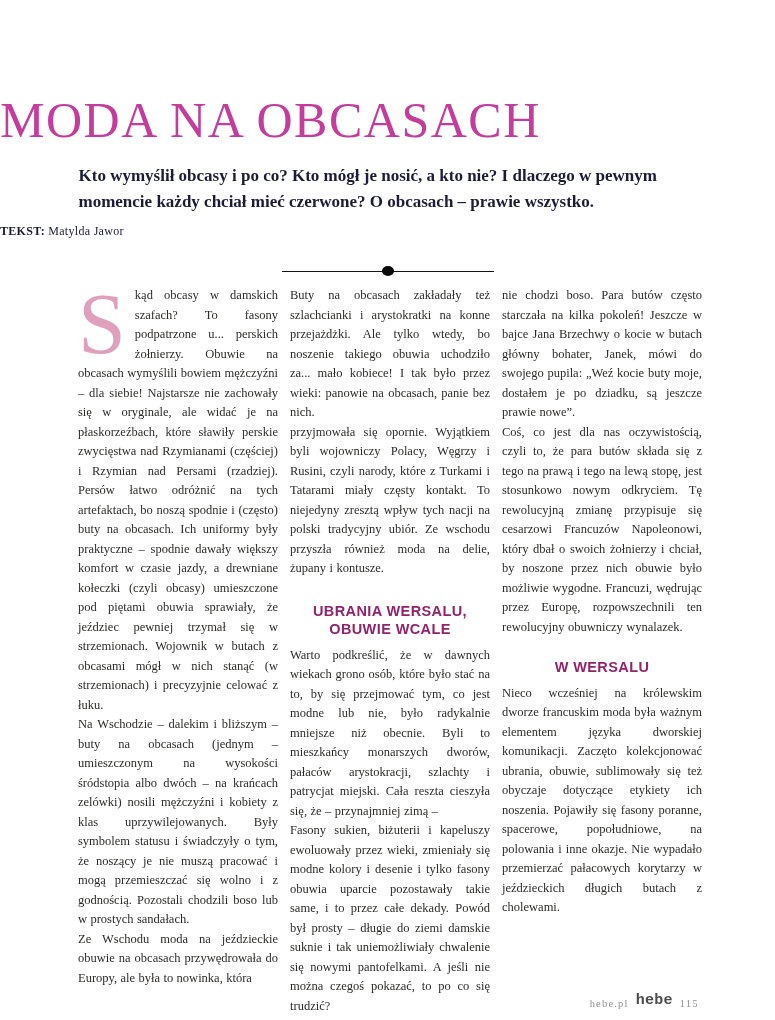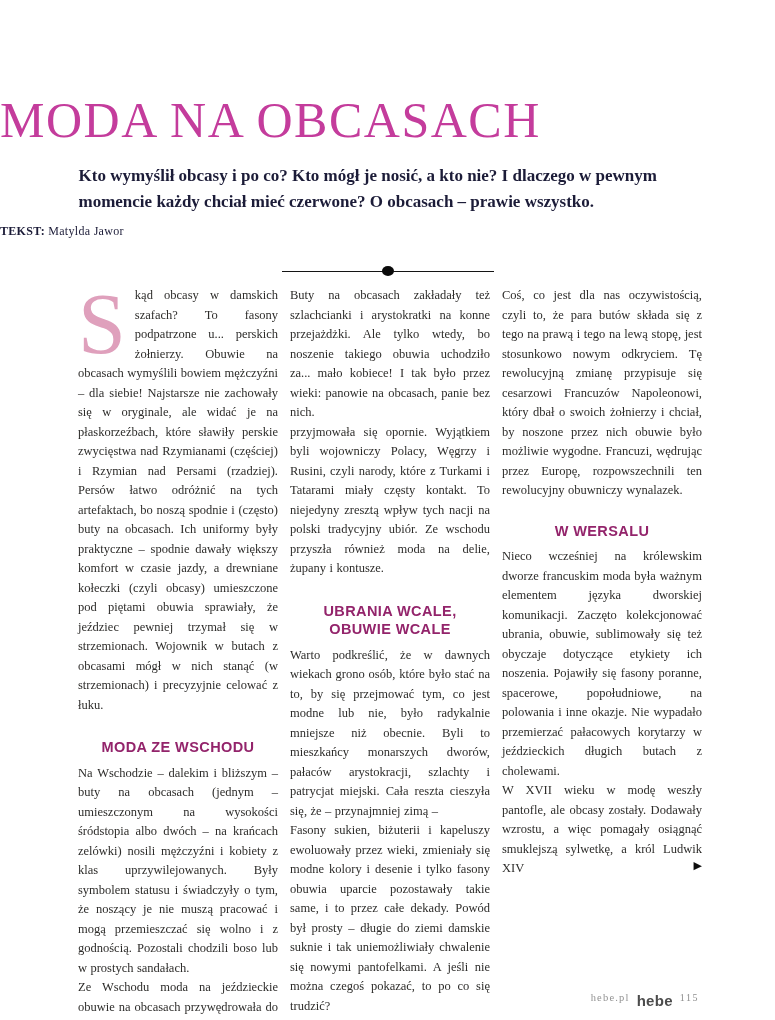--- a/index.html
+++ b/index.html
@@ -46,23 +46,23 @@
     padding:7px 9px 2px 0;
   }
   .rel { position:relative; }
   .arrow {
     position:absolute; right:0; bottom:3px;
     font-size:11px; color:#0d0d0d;
     font-family:"DejaVu Sans", sans-serif;
   }
 
   
-  .footer { position:absolute; right:76px; bottom:11px; display:flex; align-items:flex-start; gap:7px; }
+  .footer { position:absolute; right:76px; bottom:11px; display:flex; align-items:flex-end; gap:7px; }
   .site  { font-family:"Liberation Serif", serif; font-size:10.5px; color:#929292; letter-spacing:1.2px; }
-  .logo  { font-family:Liberation Sans, sans-serif; font-weight:700; font-size:15px; color:#4c4c4c; letter-spacing:0.3px; }
+  .logo  { font-family:Liberation Mono, monospace; font-weight:700; font-size:15px; color:#4c4c4c; letter-spacing:0.3px; }
   .pagenum { font-family:"Liberation Serif", serif; font-size:10px; color:#8d8d8d; letter-spacing:1.5px; }
 </style>
 </head>
 <body>
 
 <div class="page">
 
   <header class="header">
     <h1 class="title">MODA NA OBCASACH</h1>
     <p class="lede">Kto wymyślił obcasy i po co? Kto mógł je nosić, a kto nie? I dlaczego w pewnym momencie każdy chciał mieć czerwone? O obcasach – prawie wszystko.</p>
@@ -76,44 +76,40 @@
       <span class="line"></span>
     </div>
   </header>
 
   <main class="columns">
 
     <div class="col">
       <p class="body">
         <span class="dropcap">S</span><span>kąd obcasy w damskich szafach? To fasony podpatrzone u... perskich żołnierzy. Obuwie na obcasach wymyślili bowiem mężczyźni – dla siebie! Najstarsze nie zachowały się w oryginale, ale widać je na płaskorzeźbach, które sławiły perskie zwycięstwa nad Rzymianami (częściej) i Rzymian nad Persami (rzadziej). Persów łatwo odróżnić na tych artefaktach, bo noszą spodnie i (często) buty na obcasach. Ich uniformy były praktyczne – spodnie dawały większy komfort w czasie jazdy, a drewniane kołeczki (czyli obcasy) umieszczone pod piętami obuwia sprawiały, że jeździec pewniej trzymał się w strzemionach. Wojownik w butach z obcasami mógł w nich stanąć (w strzemionach) i precyzyjnie celować z łuku.</span>
       </p>
-      <h2 class="sechead">MODA ZE WSCHODU</h2>
       <p class="body">Na Wschodzie – dalekim i bliższym – buty na obcasach (jednym – umieszczonym na wysokości śródstopia albo dwóch – na krańcach zelówki) nosili mężczyźni i kobiety z klas uprzywilejowanych. Były symbolem statusu i świadczyły o tym, że noszący je nie muszą pracować i mogą przemieszczać się wolno i z godnością. Pozostali chodzili boso lub w prostych sandałach.</p>
       <p class="body">Ze Wschodu moda na jeździeckie obuwie na obcasach przywędrowała do Europy, ale była to nowinka, która</p>
     </div>
 
     <div class="col">
       <p class="body">Buty na obcasach zakładały też szlachcianki i arystokratki na konne przejażdżki. Ale tylko wtedy, bo noszenie takiego obuwia uchodziło za... mało kobiece! I tak było przez wieki: panowie na obcasach, panie bez nich.</p>
       <p class="body">przyjmowała się opornie. Wyjątkiem byli wojowniczy Polacy, Węgrzy i Rusini, czyli narody, które z Turkami i Tatarami miały częsty kontakt. To niejedyny zresztą wpływ tych nacji na polski tradycyjny ubiór. Ze wschodu przyszła również moda na delie, żupany i kontusze.</p>
       <h2 class="sechead">
-        <span>UBRANIA WCALE,</span><br>
+        <span>UBRANIA WERSALU,</span><br>
         <span>OBUWIE WCALE</span>
       </h2>
       <p class="body">Warto podkreślić, że w dawnych wiekach grono osób, które było stać na to, by się przejmować tym, co jest modne lub nie, było radykalnie mniejsze niż obecnie. Byli to mieszkańcy monarszych dworów, pałaców arystokracji, szlachty i patrycjat miejski. Cała reszta cieszyła się, że – przynajmniej zimą –</p>
       <p class="body">Fasony sukien, biżuterii i kapeluszy ewoluowały przez wieki, zmieniały się modne kolory i desenie i tylko fasony obuwia uparcie pozostawały takie same, i to przez całe dekady. Powód był prosty – długie do ziemi damskie suknie i tak uniemożliwiały chwalenie się nowymi pantofelkami. A jeśli nie można czegoś pokazać, to po co się trudzić?</p>
     </div>
 
     <div class="col">
+      <p class="body">nie chodzi boso. Para butów często starczała na kilka pokoleń! Jeszcze w bajce Jana Brzechwy o kocie w butach główny bohater, Janek, mówi do swojego pupila: „Weź kocie buty moje, dostałem je po dziadku, są jeszcze prawie nowe”.</p>
       <p class="body">Coś, co jest dla nas oczywistością, czyli to, że para butów składa się z tego na prawą i tego na lewą stopę, jest stosunkowo nowym odkryciem. Tę rewolucyjną zmianę przypisuje się cesarzowi Francuzów Napoleonowi, który dbał o swoich żołnierzy i chciał, by noszone przez nich obuwie było możliwie wygodne. Francuzi, wędrując przez Europę, rozpowszechnili ten rewolucyjny obuwniczy wynalazek.</p>
       <h2 class="sechead first-col3">W WERSALU</h2>
       <p class="body">Nieco wcześniej na królewskim dworze francuskim moda była ważnym elementem języka dworskiej komunikacji. Zaczęto kolekcjonować ubrania, obuwie, sublimowały się też obyczaje dotyczące etykiety ich noszenia. Pojawiły się fasony poranne, spacerowe, popołudniowe, na polowania i inne okazje. Nie wypadało przemierzać pałacowych korytarzy w jeździeckich długich butach z cholewami.</p>
-      <p class="body rel">
-        <span>W XVII wieku w modę weszły pantofle, ale obcasy zostały. Dodawały wzrostu, a więc pomagały osiągnąć smuklejszą sylwetkę, a król Ludwik XIV</span>
-        <span class="arrow">▶</span>
-      </p>
     </div>
 
   </main>
 
   <footer class="footer">
     <span class="site">hebe.pl</span>
     <span class="logo">hebe</span>
     <span class="pagenum">115</span>
   </footer>
 

